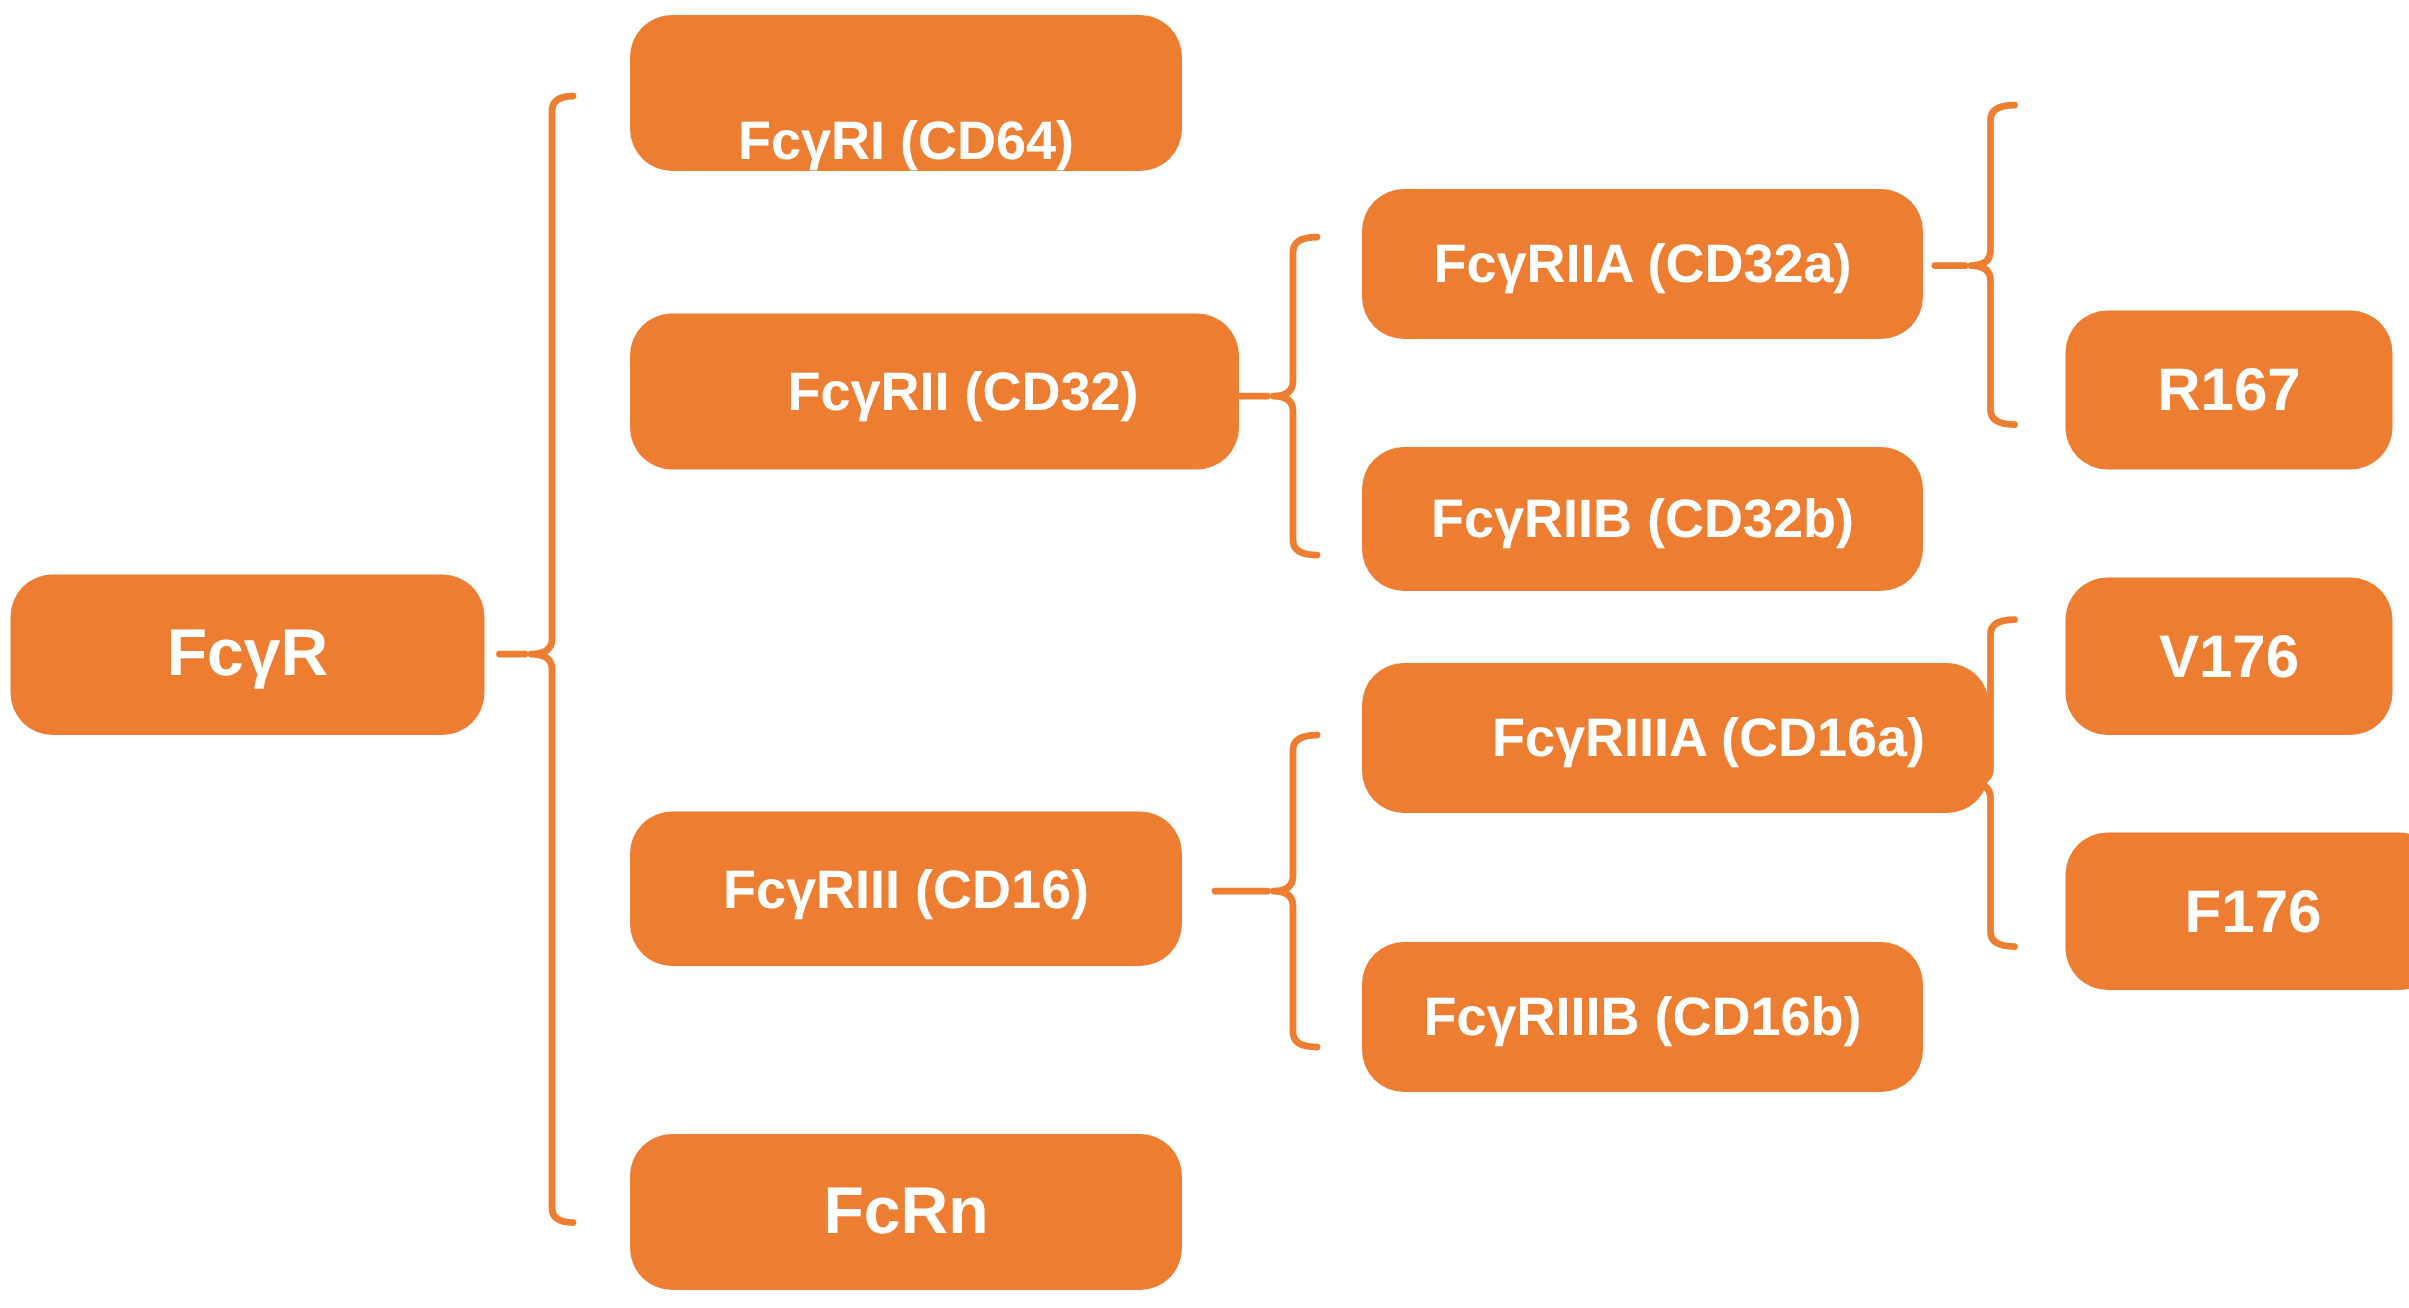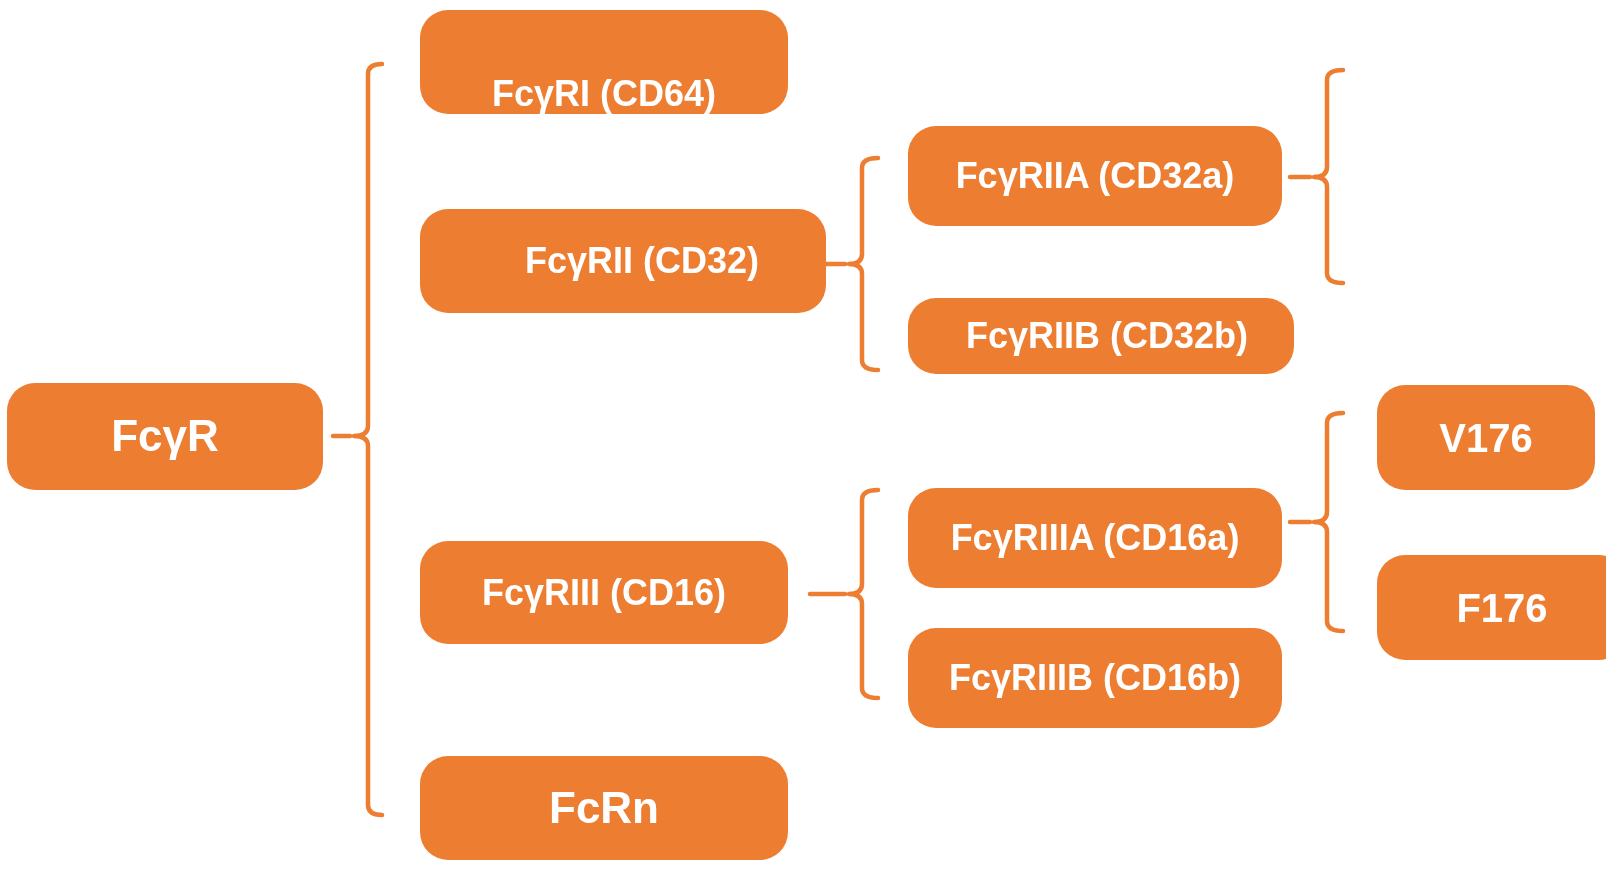--- a/index.html
+++ b/index.html
@@ -36,22 +36,22 @@
     white-space:nowrap;
     line-height:1.1;
   }
   
   #n-fcgr  {left:7px;   top:383px; width:316px; height:107px; font-size:44px;}
   #n-fcgr1 {left:420px; top:10px;  width:368px; height:104px; font-size:36px;align-items:flex-end;}
   #n-fcgr2 {left:420px; top:209px; width:368px; height:104px; font-size:36px;padding-left:38px;}
   #n-fcgr3 {left:420px; top:541px; width:368px; height:103px; font-size:36px;}
   #n-fcrn  {left:420px; top:756px; width:368px; height:104px; font-size:44px;}
   #n-fcgr2a{left:908px; top:126px; width:374px; height:100px; font-size:36px;}
-  #n-fcgr2b{left:908px; top:298px; width:374px; height:76px; font-size:36px;padding-left:12px;}
-  #n-fcgr3a{left:908px; top:488px; width:374px; height:100px; font-size:36px;}
+  #n-fcgr2b{left:908px; top:298px; width:374px; height:96px; font-size:36px;}
+  #n-fcgr3a{left:908px; top:442px; width:374px; height:100px; font-size:36px;padding-left:44px;}
   #n-fcgr3b{left:908px; top:628px; width:374px; height:100px; font-size:36px;}
   #n-h167  {left:1377px;top:43px;  width:218px; height:104px; font-size:40px;}
   #n-r167  {left:1377px;top:207px; width:218px; height:106px; font-size:40px;}
   #n-v176  {left:1377px;top:385px; width:218px; height:105px; font-size:40px;}
   #n-f176  {left:1377px;top:555px; width:250px; height:105px; font-size:40px;}
 </style>
 </head>
 <body>
 
 <div class="canvas">
@@ -99,20 +99,23 @@
   </div>
   <div class="node" id="n-fcgr2b">
     <span>FcγRIIB (CD32b)</span>
   </div>
   <div class="node" id="n-fcgr3a">
     <span>FcγRIIIA (CD16a)</span>
   </div>
   <div class="node" id="n-fcgr3b">
     <span>FcγRIIIB (CD16b)</span>
   </div>
+  <div class="node" id="n-r167">
+    <span>R167</span>
+  </div>
   <div class="node" id="n-v176">
     <span>V176</span>
   </div>
   <div class="node" id="n-f176">
     <span>F176</span>
   </div>
 
 </div>
 
 </body></html>

